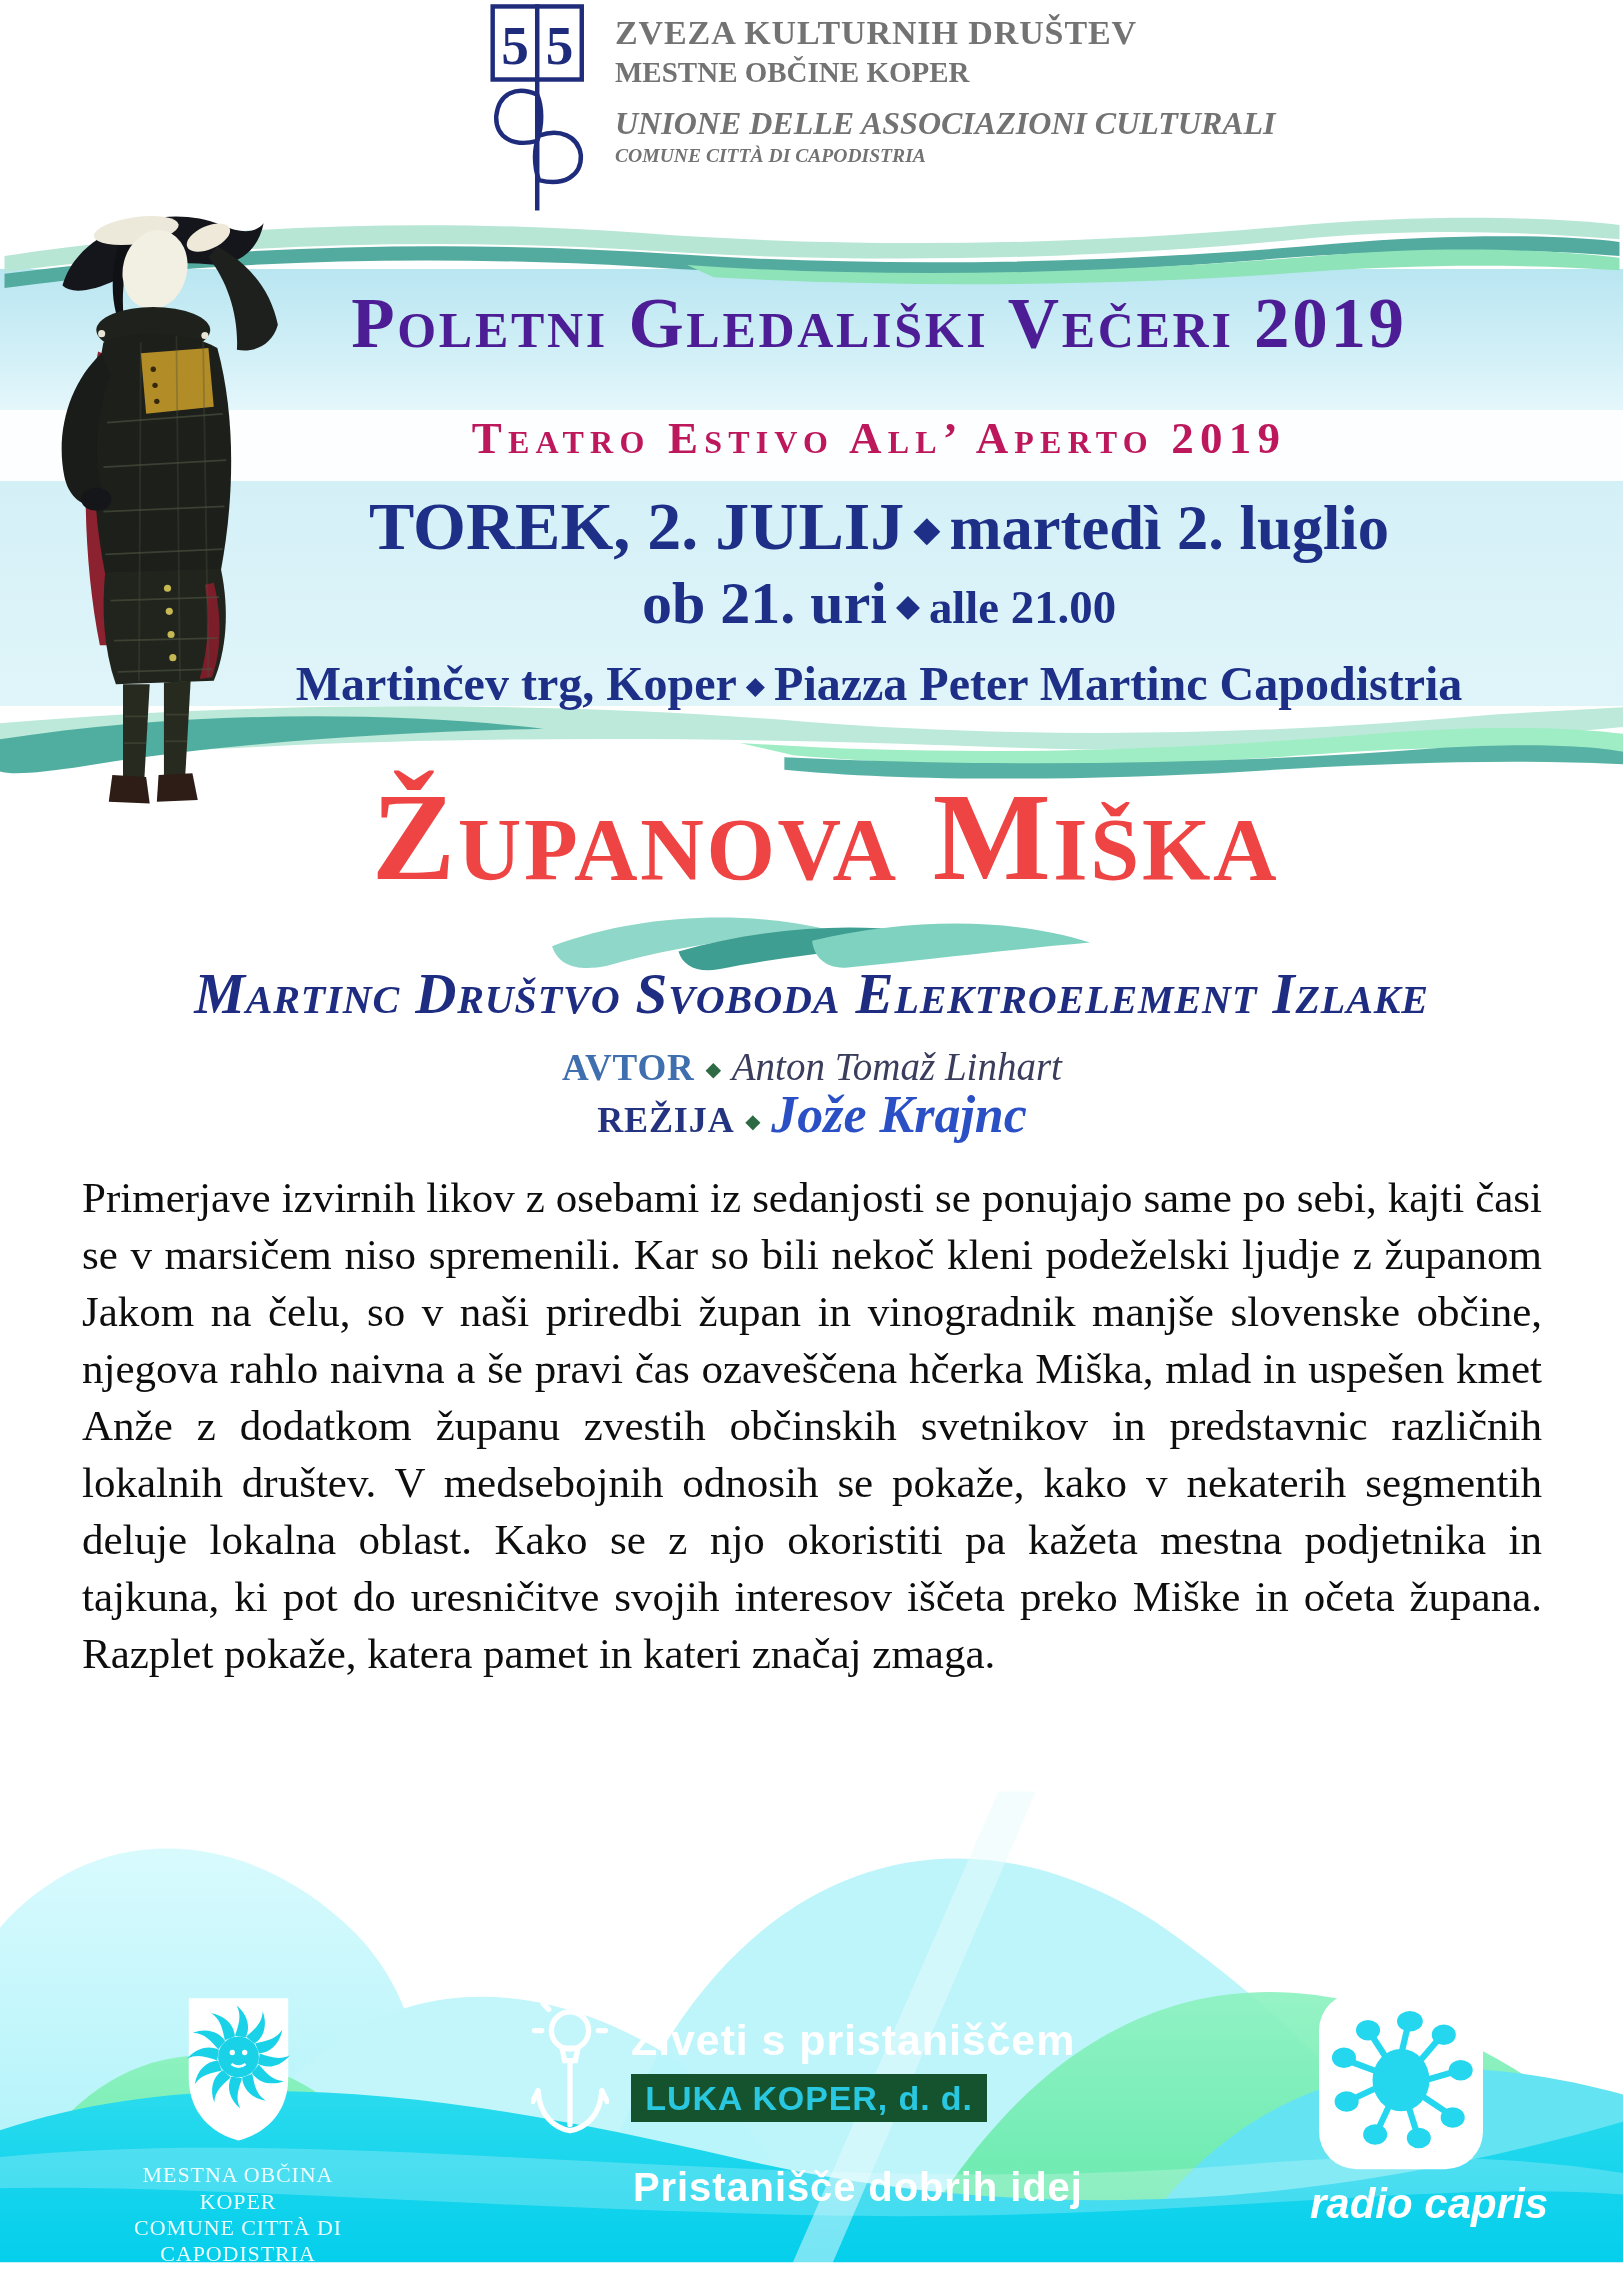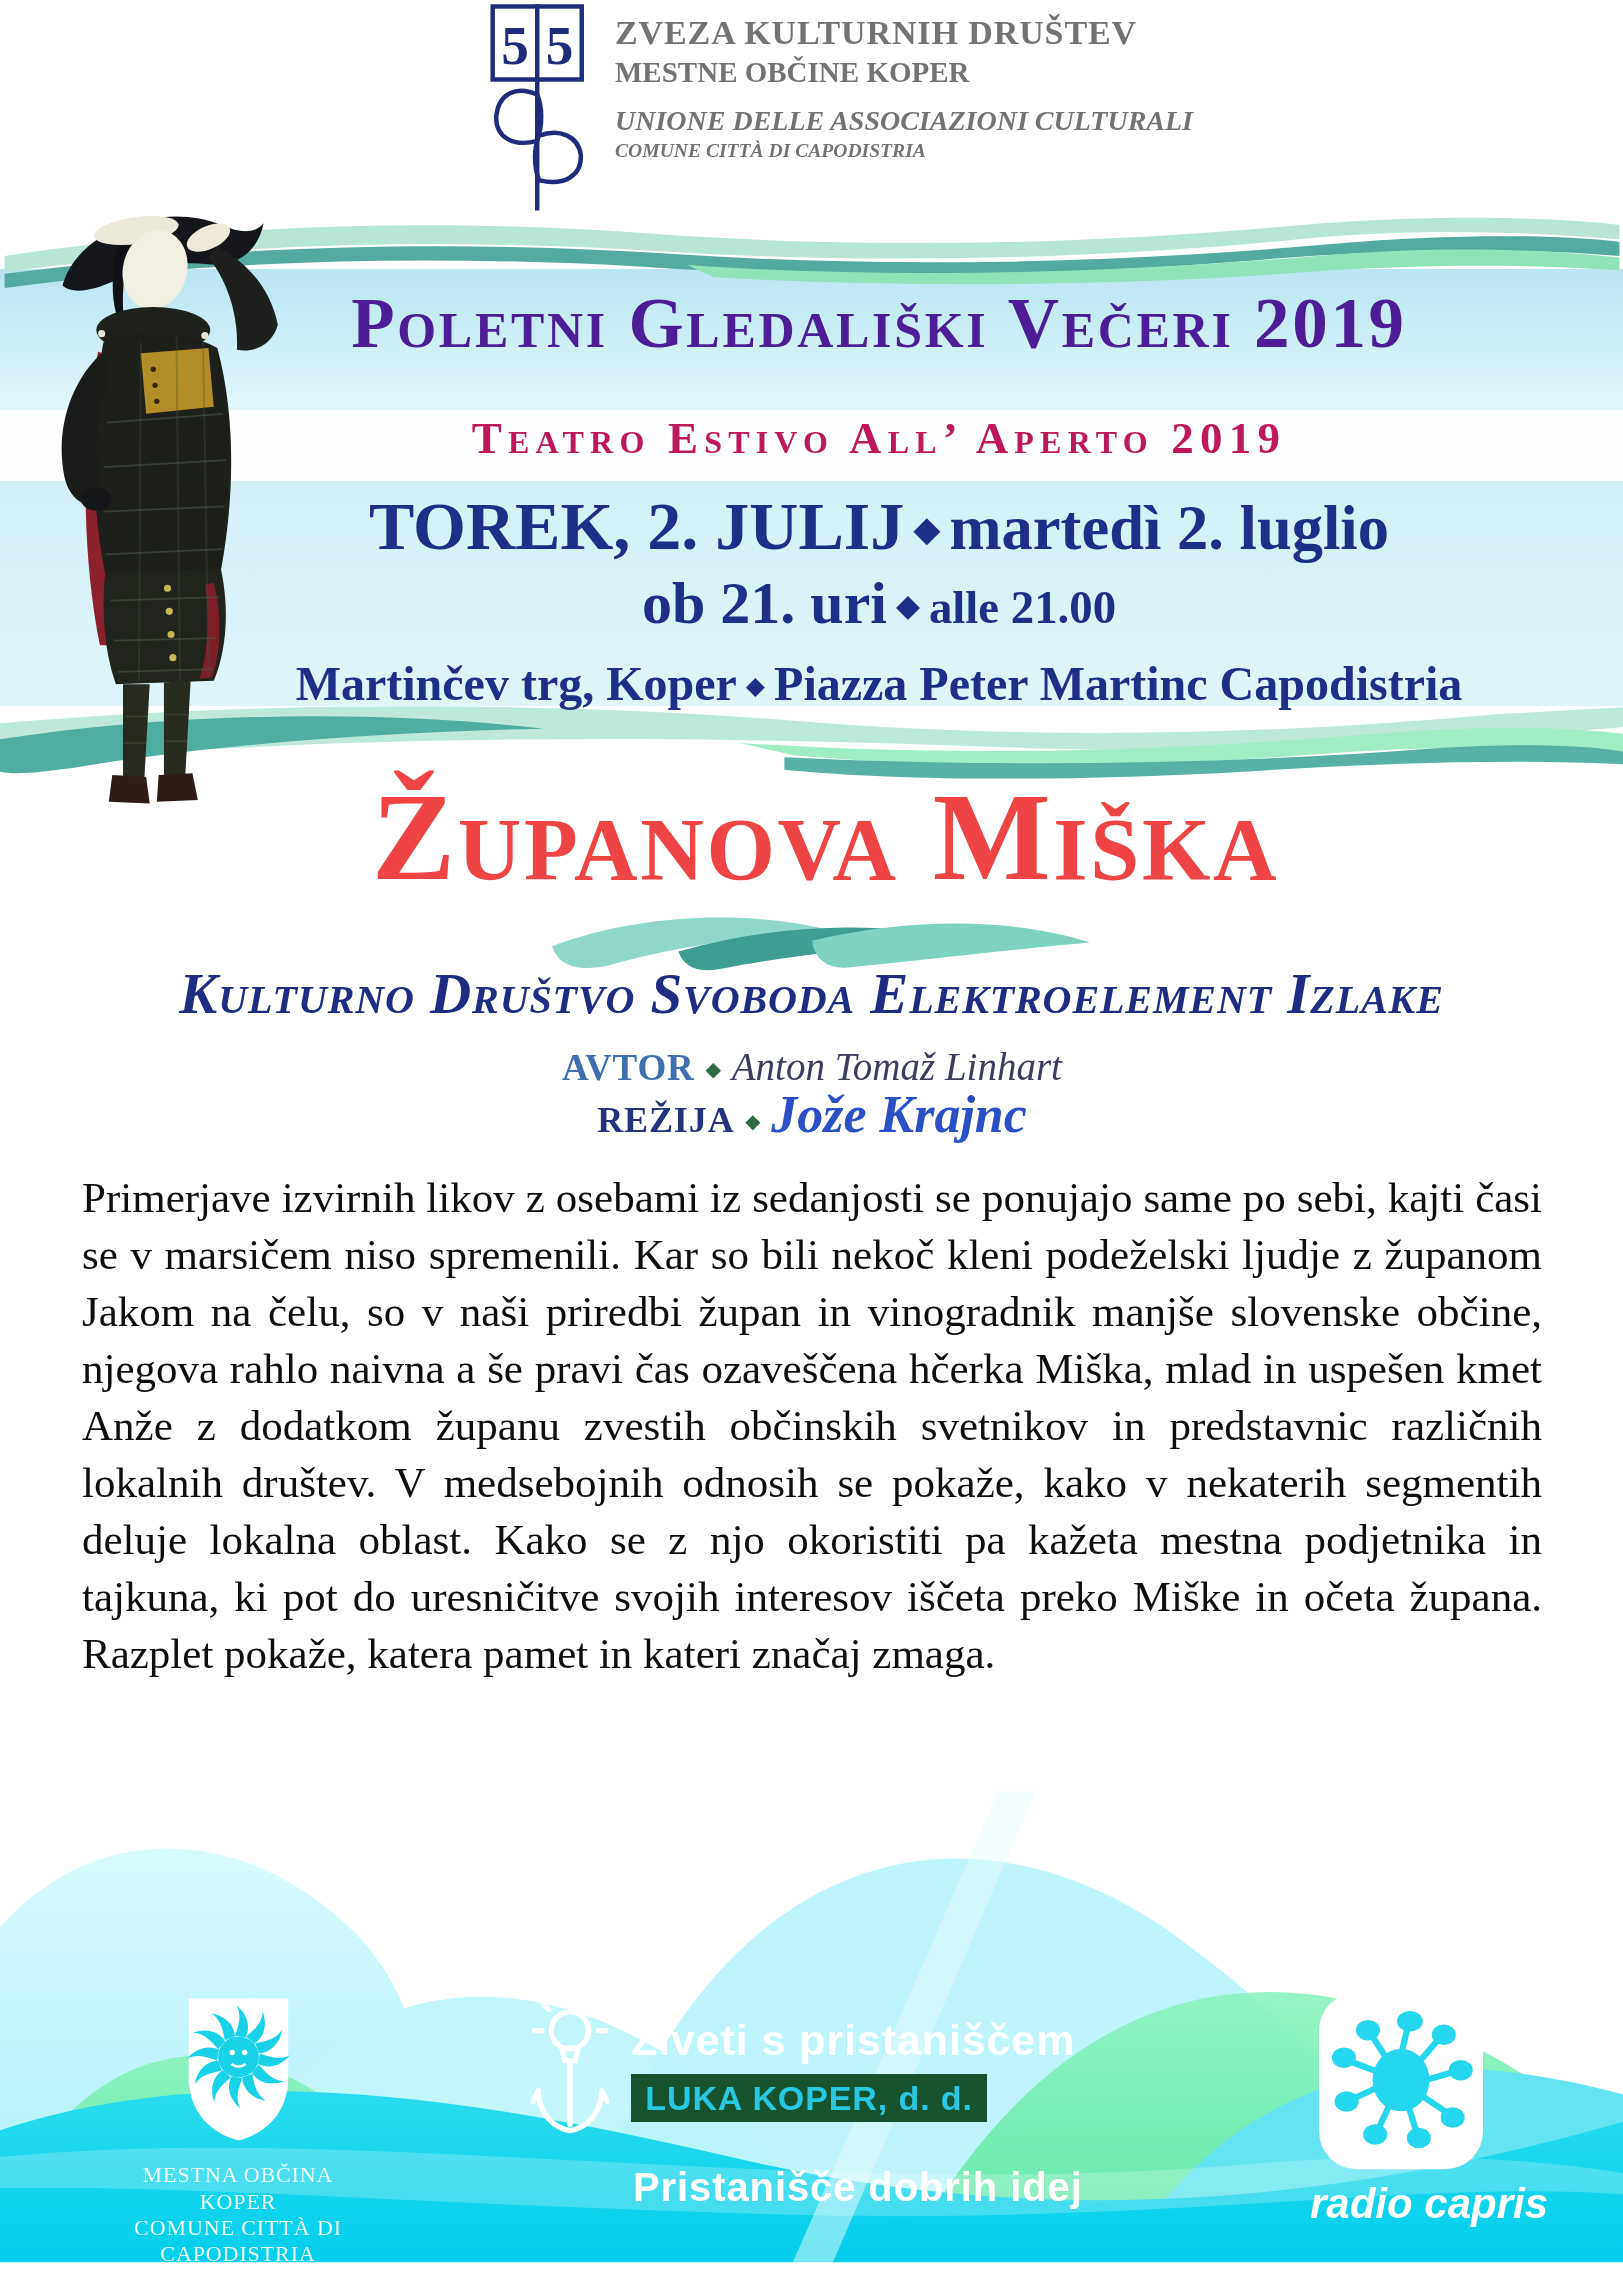--- a/index.html
+++ b/index.html
@@ -8,21 +8,21 @@
     background:#ffffff;overflow:hidden;
     font-family:"Liberation Serif","DejaVu Serif",serif;
   }
   .abs{position:absolute;}
 
   
   .logo-mark{left:488px;top:1.8px;width:102px;height:212px;z-index:3;}
   .org-block{left:615px;top:14.3px;z-index:3;color:#737373;}
   .org-sl-1{font-size:34px;font-weight:bold;letter-spacing:0.9px;}
   .org-sl-2{font-size:29px;font-weight:bold;margin-top:3.6px;}
-  .org-it-1{font-size:28px;font-weight:bold;font-style:italic;margin-top:16px;}
+  .org-it-1{font-size:32px;font-weight:bold;font-style:italic;margin-top:16px;}
   .org-it-2{font-size:19.6px;font-weight:bold;font-style:italic;margin-top:3.6px;}
 
   
   .band-a{left:0;top:269px;width:1624px;height:141px;background:linear-gradient(180deg,#b9e6f1 0%,#d6f1f8 70%,#e4f7fb 100%);z-index:1;}
   .band-white{left:0;top:410px;width:1624px;height:71px;background:#fdfeff;z-index:1;}
   .band-b{left:0;top:481px;width:1624px;height:225px;background:linear-gradient(180deg,#d4f0f7 0%,#e0f5fa 100%);z-index:1;}
   .waveband{left:0;z-index:2;}
 
   .series-title-sl{
     left:134px;top:283px;width:1490px;z-index:4;text-align:center;
@@ -137,21 +137,21 @@
   </svg>
 
   <div class="abs show-title">Županova Miška</div>
 
   <svg class="abs title-wave" viewBox="0 0 640 96">
     <path fill="#8fd8c9" d="M18,56 C120,18 240,16 330,38 C240,44 150,58 80,78 C50,84 26,80 18,56 Z"></path>
     <path fill="#3f9e92" d="M160,62 C270,30 390,28 475,48 C385,56 285,66 205,82 C180,86 165,78 160,62 Z"></path>
     <path fill="#7fd1c0" d="M310,50 C430,22 540,26 622,52 C530,60 430,72 350,80 C325,82 312,68 310,50 Z"></path>
   </svg>
 
-  <div class="abs company-line">Kulturno Društvo Svoboda Elektroelement Izlake</div>
+  <div class="abs company-line">Martinc Društvo Svoboda Elektroelement Izlake</div>
 
   <div class="abs credit-author">
     <span class="author-label">AVTOR</span><span class="dia-green">◆</span><span class="author-name">Anton Tomaž Linhart</span>
   </div>
   <div class="abs credit-director">
     <span class="director-label">REŽIJA</span><span class="dia-green">◆</span><span class="director-name">Jože Krajnc</span>
   </div>
 
   <div class="abs synopsis">Primerjave izvirnih likov z osebami iz sedanjosti se ponujajo same po sebi, kajti časi se v marsičem niso spremenili. Kar so bili nekoč kleni podeželski ljudje z županom Jakom na čelu, so v naši priredbi župan in vinogradnik manjše slovenske občine, njegova rahlo naivna a še pravi čas ozaveščena hčerka Miška, mlad in uspešen kmet Anže z dodatkom županu zvestih občinskih svetnikov in predstavnic različnih lokalnih društev. V medsebojnih odnosih se pokaže, kako v nekaterih segmentih deluje lokalna oblast. Kako se z njo okoristiti pa kažeta mestna podjetnika in tajkuna, ki pot do uresničitve svojih interesov iščeta preko Miške in očeta župana. Razplet pokaže, katera pamet in kateri značaj zmaga.</div>
 

